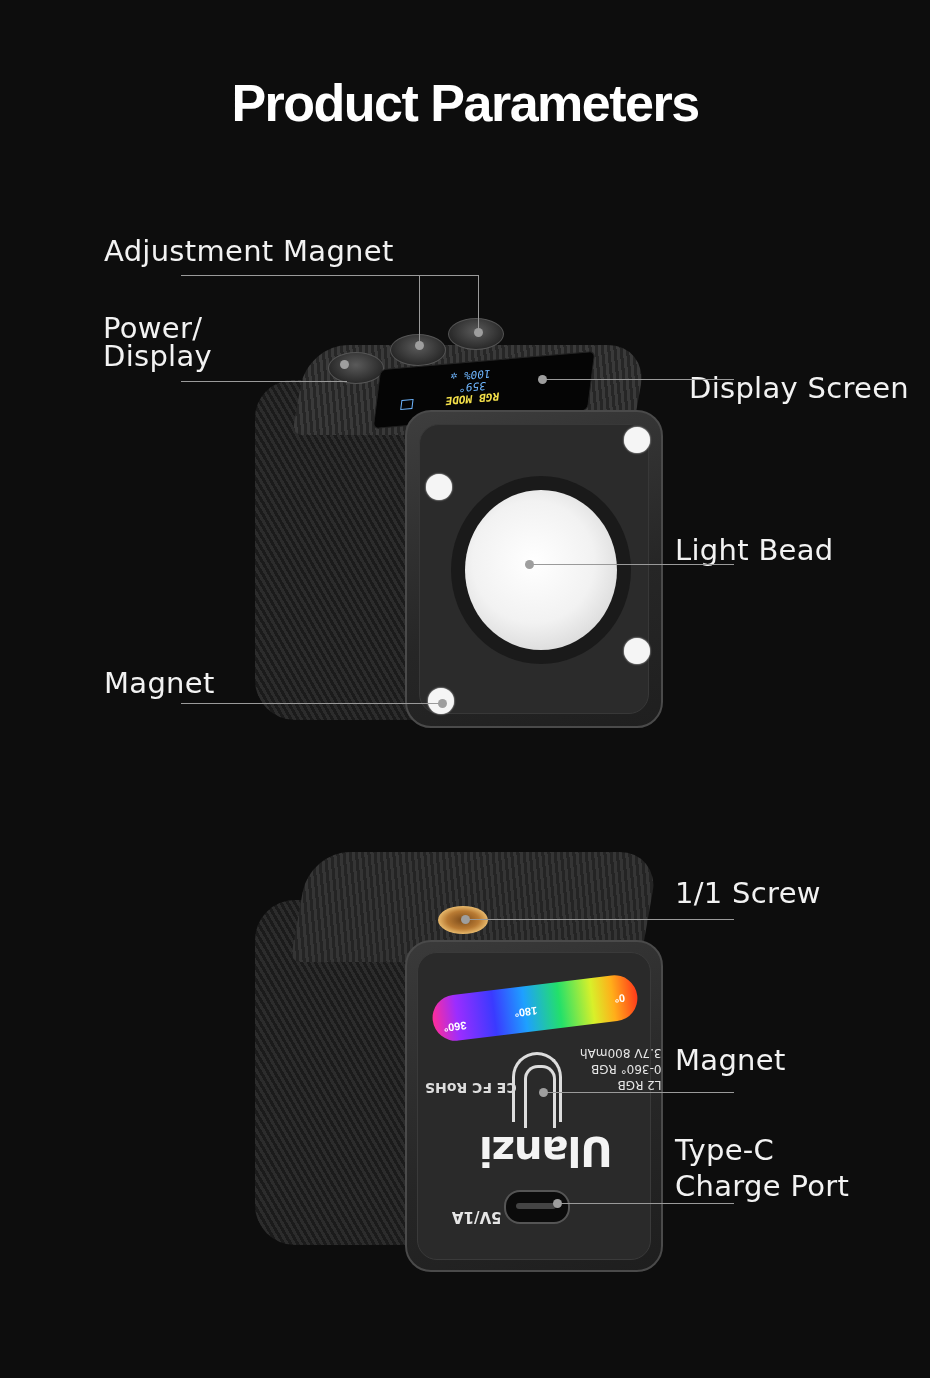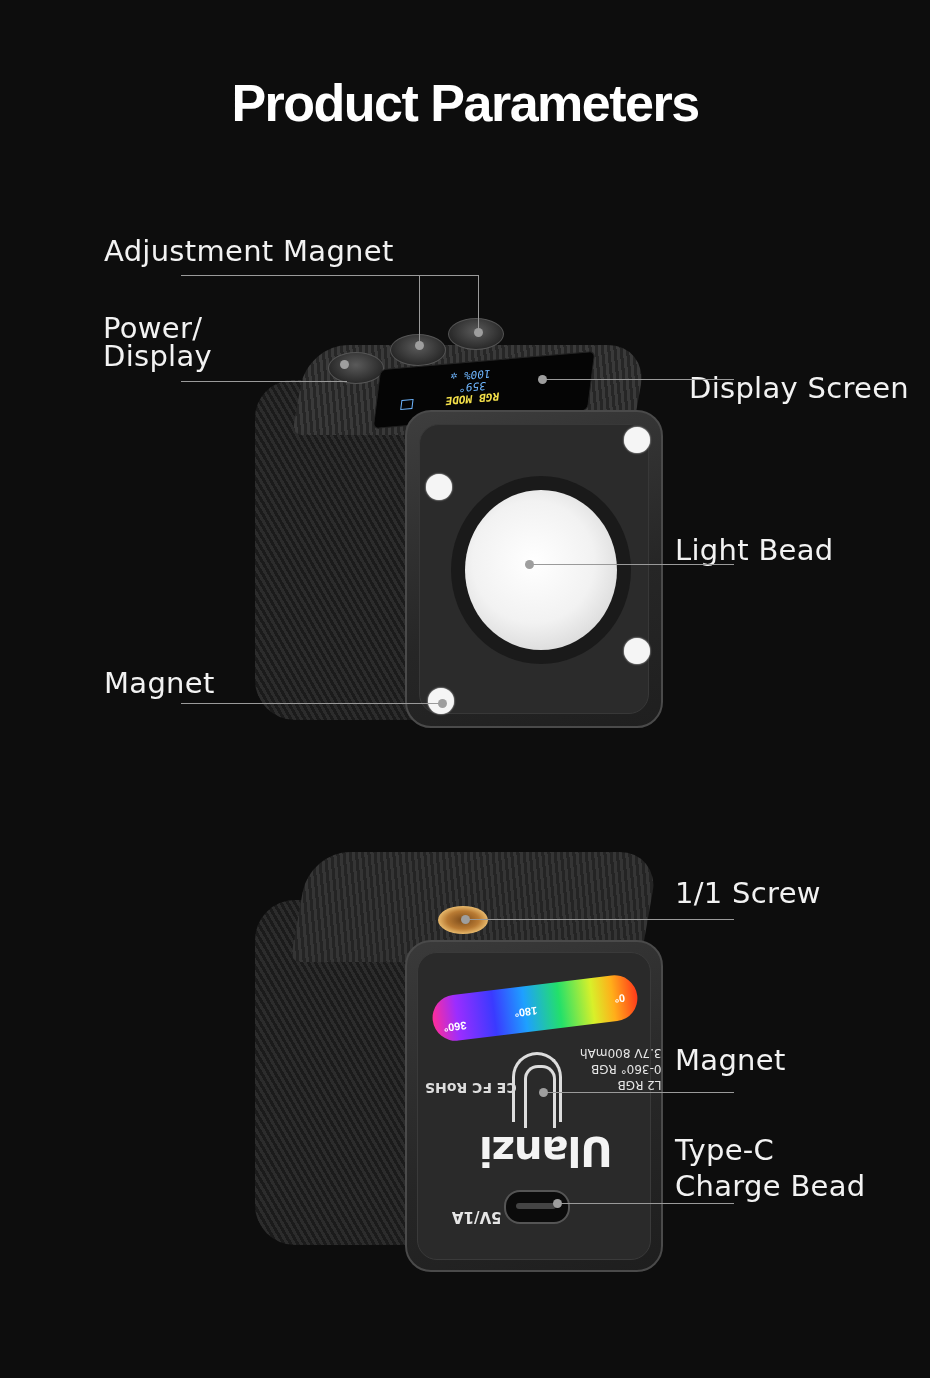--- a/index.html
+++ b/index.html
@@ -203,15 +203,15 @@
 
 <div class="label" style="left:675px;top:875px;">1/1 Screw</div>
 <div class="line" style="left:466px;top:919px;width:268px;height:1px;"></div>
 <div class="dot" style="left:461px;top:915px;"></div>
 
 <div class="label" style="left:675px;top:1042px;">Magnet</div>
 <div class="line" style="left:544px;top:1092px;width:190px;height:1px;"></div>
 <div class="dot" style="left:539px;top:1088px;"></div>
 
 <div class="label" style="left:675px;top:1132px;">Type-C</div>
-<div class="label" style="left:675px;top:1168px;">Charge Bead</div>
+<div class="label" style="left:675px;top:1168px;">Charge Port</div>
 <div class="line" style="left:558px;top:1203px;width:176px;height:1px;"></div>
 <div class="dot" style="left:553px;top:1199px;"></div>
 
 </body></html>

